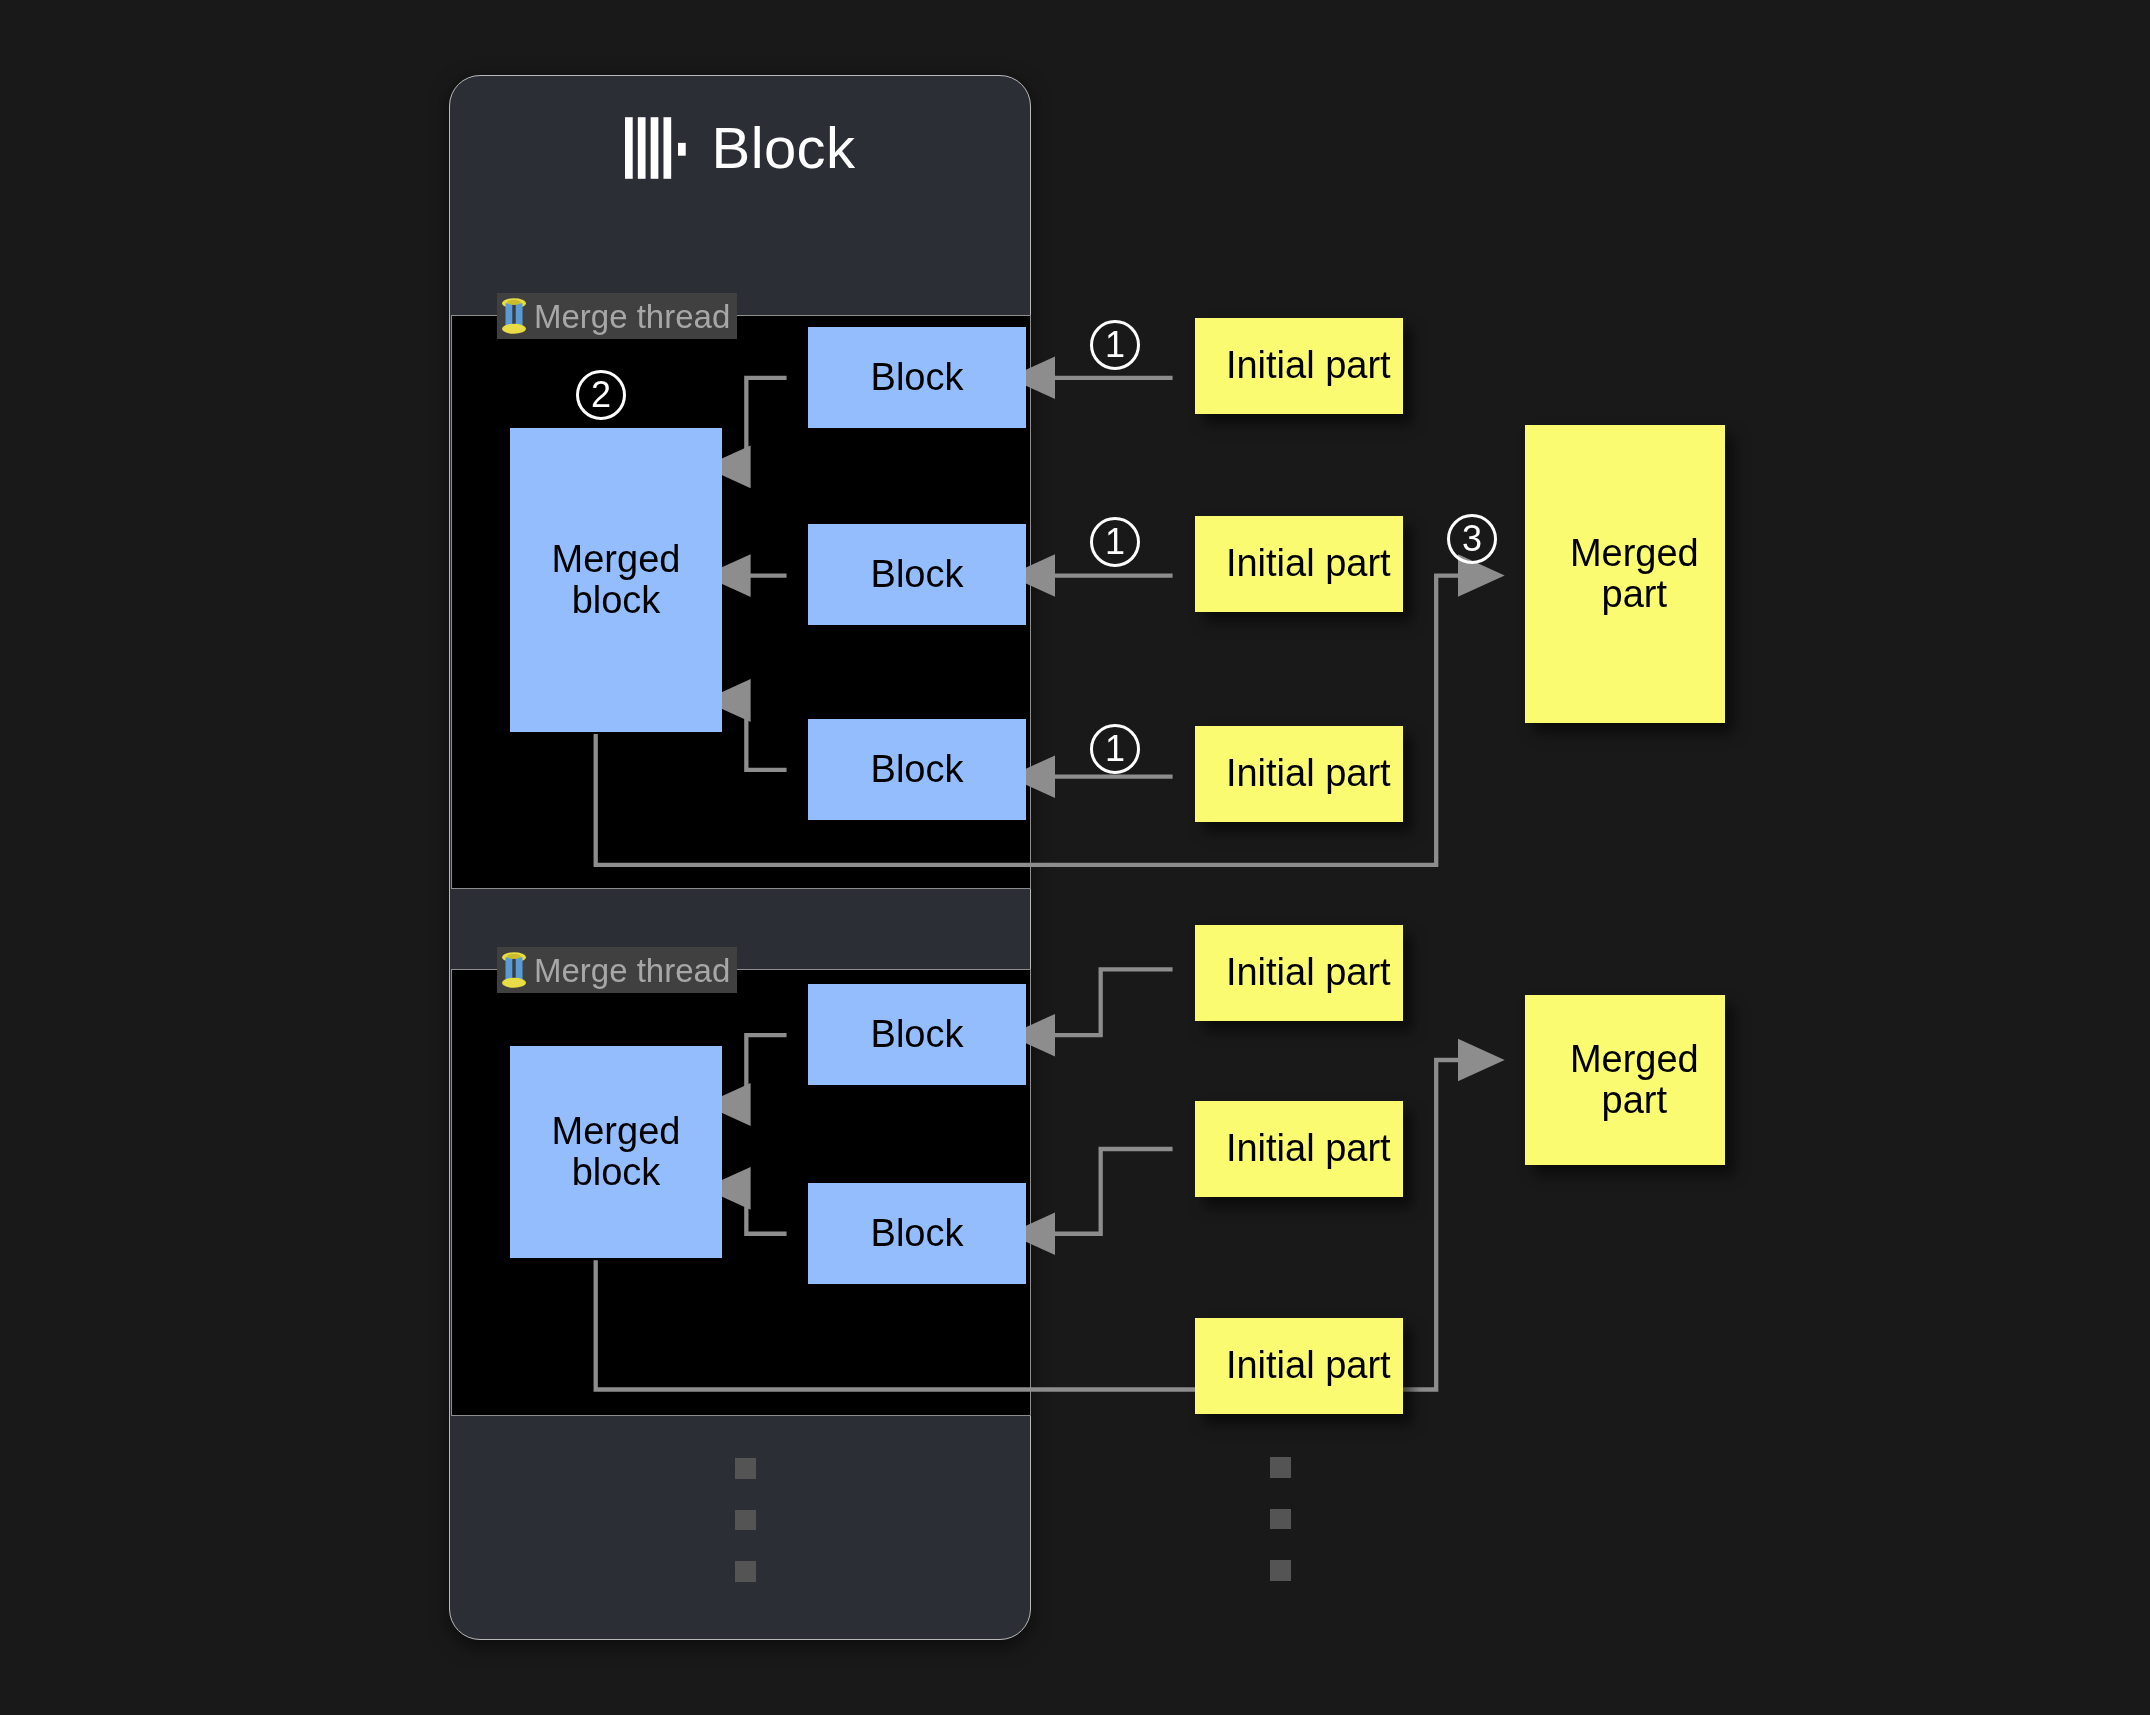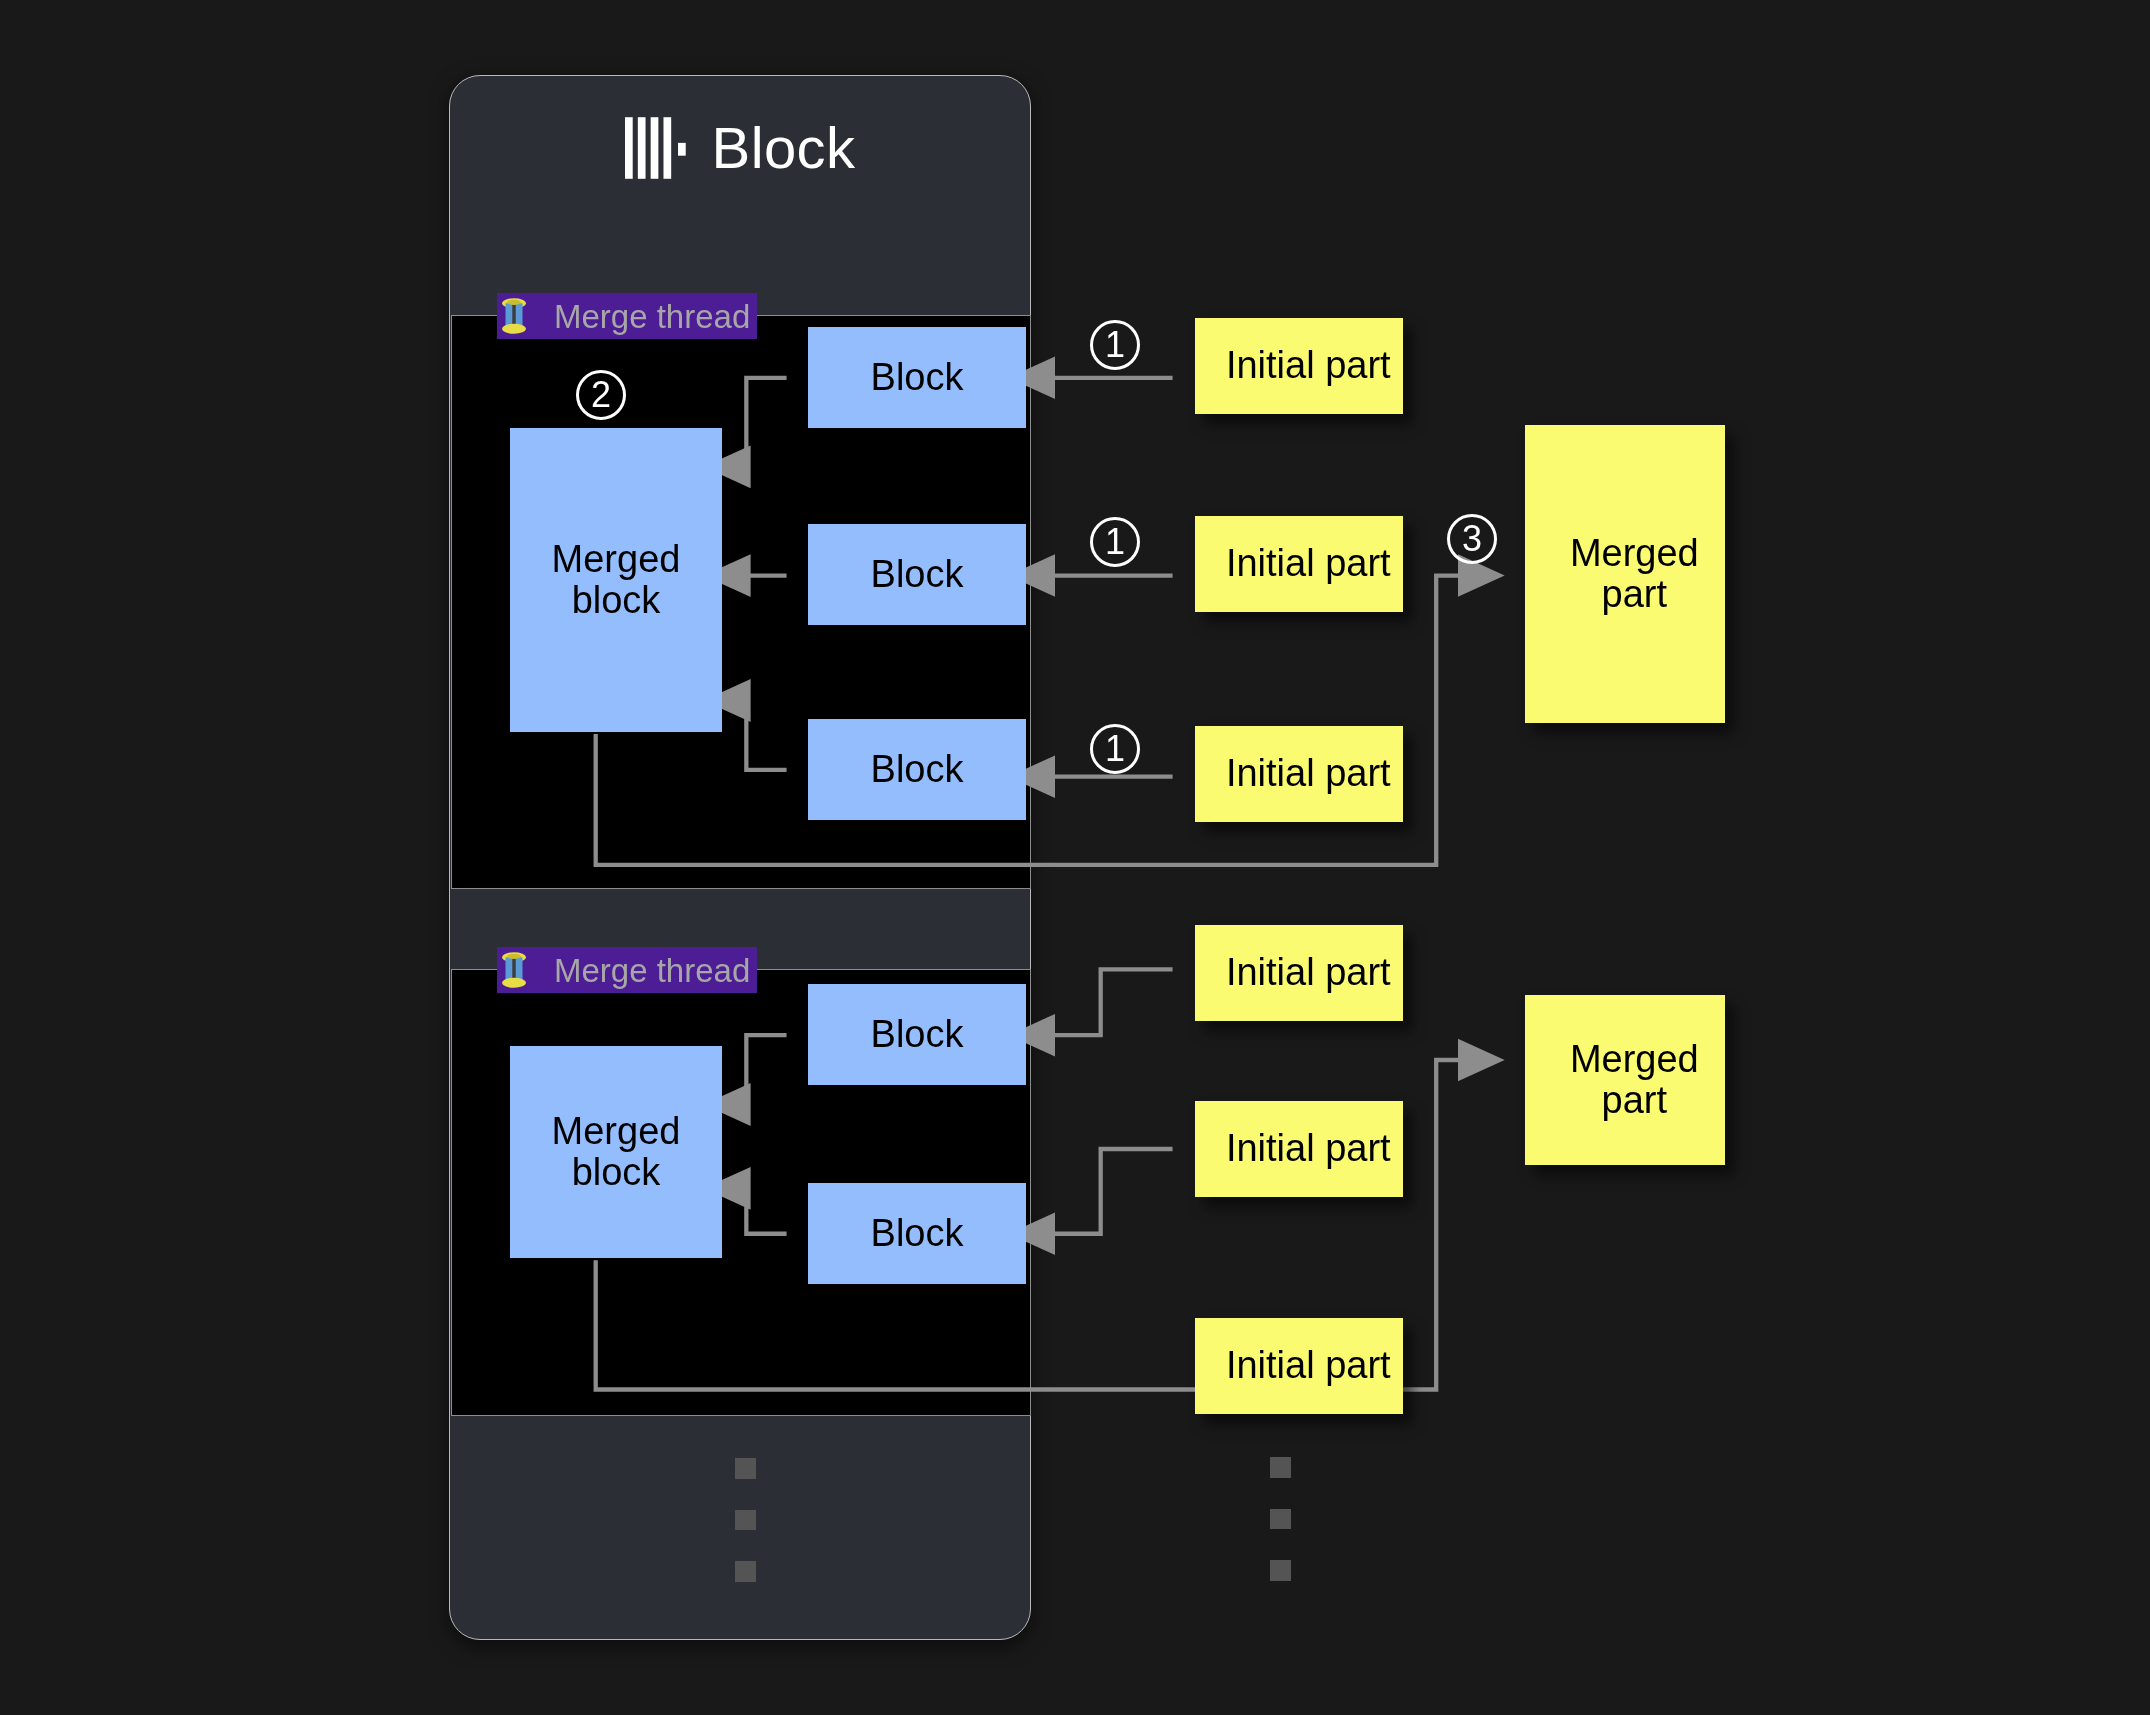--- a/index.html
+++ b/index.html
@@ -64,23 +64,23 @@
   .mt1 { left: 451px; top: 315px; width: 580px; height: 574px; }
   .mt2 { left: 451px; top: 969px; width: 580px; height: 447px; }
 
   .mt-label {
     position: absolute;
     top: -23px;
     left: 45px;
     height: 46px;
     display: flex;
     align-items: center;
-    gap: 23px;
+    gap: 3px;
     padding: 0 6.8px 0 0;
-    background: #4c1d95;
+    background: #404040;
     line-height: 1;
   }
   .mt-label .spool {
     display: inline-block;
     width: 34px;
     height: 38px;
     position: relative;
   }
   .mt-label-text {
     color: #a7a7a7;

